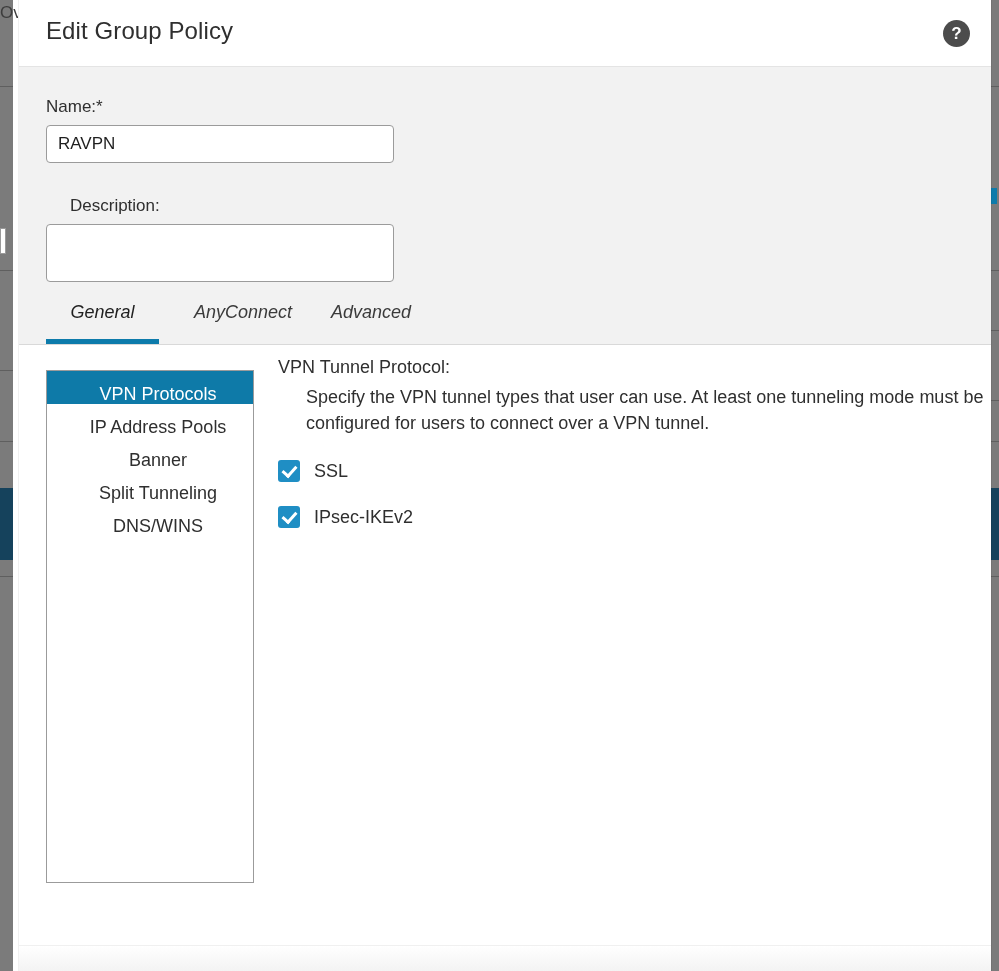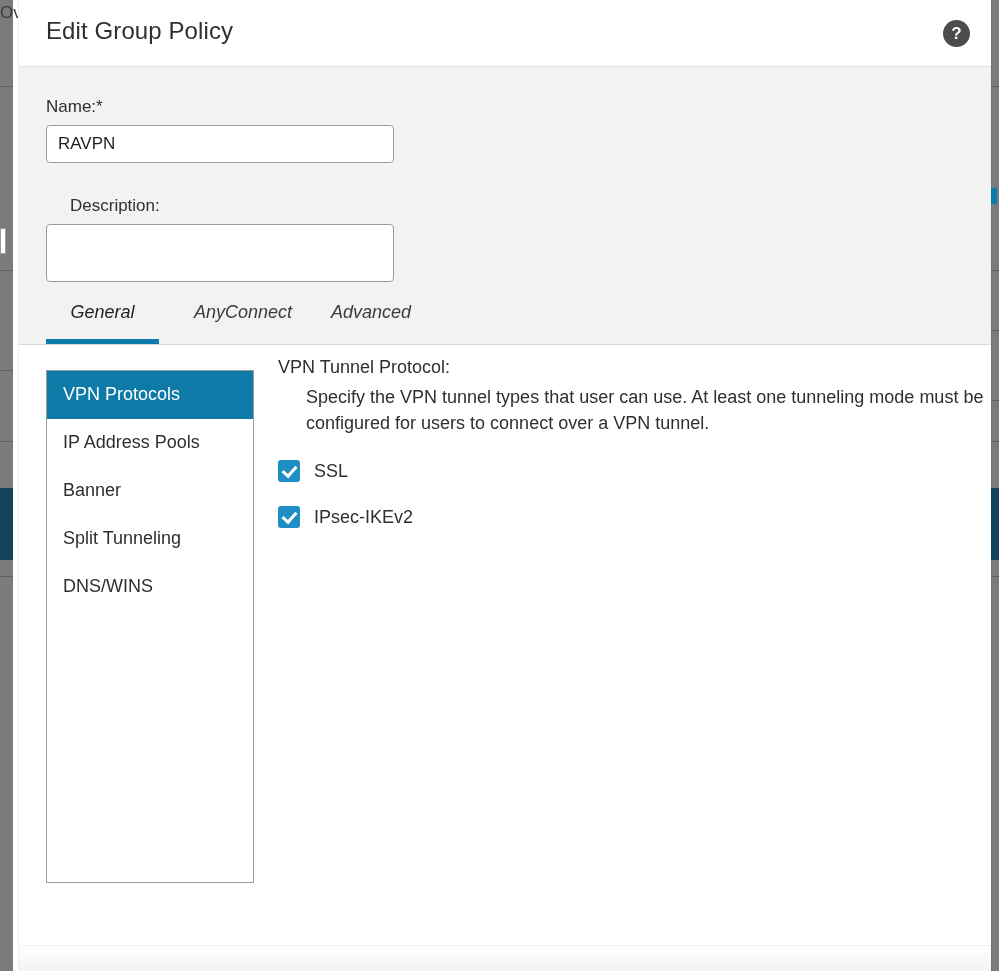--- a/index.html
+++ b/index.html
@@ -265,29 +265,30 @@
     left: 27px;
     top: 25px;
     width: 208px;
     height: 513px;
     border: 1px solid #9b9b9b;
     background: #ffffff;
     box-sizing: border-box;
     overflow: hidden;
   }
   .side-item {
-    height: 48px;
+    height: 33px;
     line-height: 46px;
     padding-left: 16px;
     font-size: 18px;
     color: #2f2f2f;
     cursor: pointer;
     user-select: none;
     white-space: nowrap;
     box-sizing: border-box;
+    text-align: center;
   }
   .side-item.selected {
     background: #0e7aa8;
     color: #ffffff;
   }
 
   .panel {
     position: absolute;
     left: 259px;
     top: 12px;

